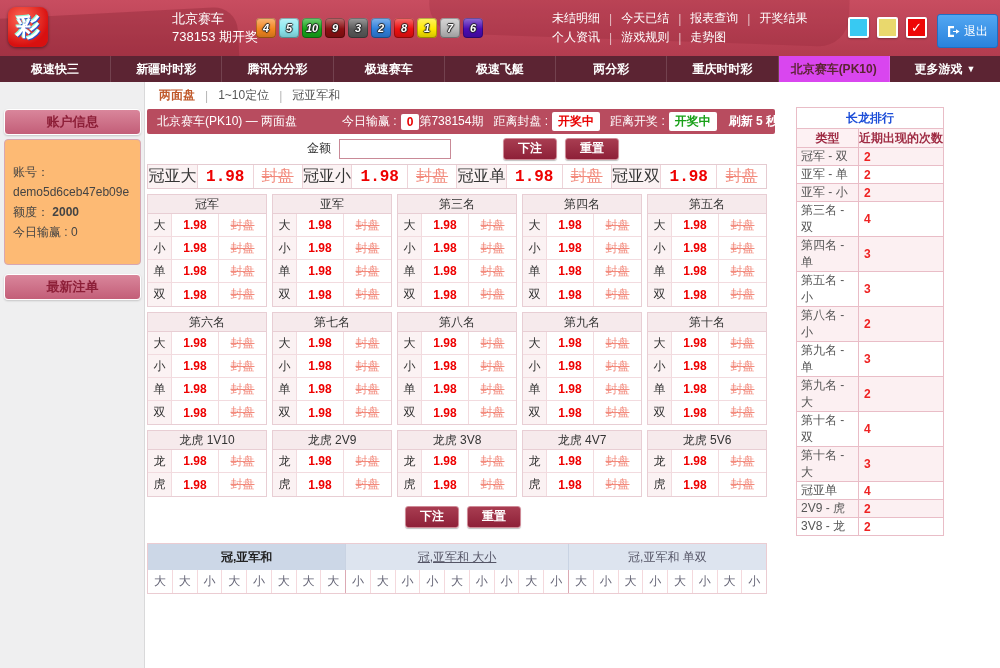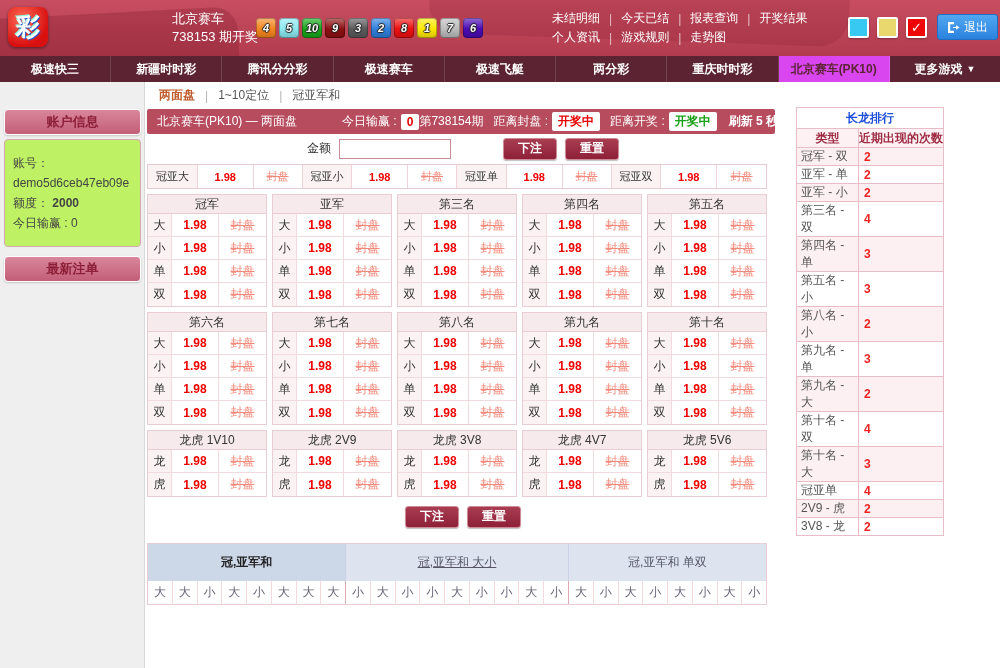--- a/index.html
+++ b/index.html
@@ -25,39 +25,39 @@
   .top-menu { position:absolute; left:552px; top:9px; font-size:12px; }
   .menu-row { height:19px; display:flex; align-items:center; white-space:nowrap; }
   .toplink { color:#fff; text-decoration:none; cursor:pointer; }
   .menu-sep { margin:0 9px; color:rgba(255,255,255,.65); }
   .squares { position:absolute; left:848px; top:17px; display:flex; gap:8px; }
   .sq { width:21px; height:21px; border:2px solid #fff; border-radius:2px; display:flex; align-items:center; justify-content:center;
         color:#fff; font-size:13px; font-weight:bold; cursor:pointer; box-shadow:0 1px 2px rgba(0,0,0,.3); }
   .sq-cyan { background:#38c9f2; }
   .sq-yellow { background:#e9d86d; }
   .sq-red { background:#ee0606; }
-  .logout { position:absolute; left:937px; top:14px; height:26px; padding:8px 9px; display:flex; align-items:center; gap:4px;
+  .logout { position:absolute; left:937px; top:14px; height:26px; padding:16px 9px; display:flex; align-items:center; gap:4px;
             background:linear-gradient(#52a7f2,#2a82dd); border:1px solid #1f6fc4; border-radius:3px;
             color:#fff; font-size:12px; cursor:pointer; }
 
   
   .mainnav { height:26px; background:#5c2433; display:flex; }
   .nav-item { flex:1; display:flex; align-items:center; justify-content:center; gap:4px; color:#fff; font-size:12px; font-weight:bold;
               border-right:1px solid rgba(255,255,255,.14); cursor:pointer; text-decoration:none; white-space:nowrap; }
   .nav-item:last-child { border-right:none; }
   .nav-item.active { background:#d946ef; color:#5c2433; }
   .nav-arrow { font-size:9px; }
 
   
   .content { display:flex; height:612px; background:#fff; }
   .sidebar { width:145px; background:#efeff0; border-right:1px solid #d9d9da; padding:27px 3px 0 4px; }
   .side-header { height:26px; margin-bottom:4px; display:flex; align-items:center; justify-content:center;
                  background:linear-gradient(#d9869b,#c35e78); border:1px solid #fff; border-radius:4px;
                  box-shadow:0 1px 2px rgba(0,0,0,.18); color:#8d1f38; font-size:13px; font-weight:bold; cursor:pointer; }
-  .side-box { background:#bef264; border:1px solid #d7a7b3; border-radius:4px; padding:13px 8px; margin-bottom:9px;
+  .side-box { background:#fdba74; border:1px solid #d7a7b3; border-radius:4px; padding:22px 8px; margin-bottom:9px;
               font-size:12px; color:#444; line-height:20px; word-break:break-all; }
   .main { width:634px; padding-left:2px; }
   .rightbar { margin-left:17px; padding-top:25px; }
 
   
   .subtabs { height:27px; display:flex; align-items:center; padding-left:12px; font-size:12px; color:#555; }
   .subtab { cursor:pointer; }
   .subtab.active { color:#c0592b; font-weight:bold; }
   .subtab-sep { margin:0 10px; color:#b5b5b5; }
 
@@ -77,41 +77,41 @@
   .amount-input { width:112px; height:20px; border:1px solid #c98a97; background:#fff; padding:0 4px; font-size:12px; }
   .rbtn { min-width:54px; height:22px; background:linear-gradient(#a83d51,#8e2038); color:#fff; font-size:12px; font-weight:bold;
           border:1px solid #cf8a97; border-radius:3px; box-shadow:0 1px 1px rgba(0,0,0,.25); cursor:pointer; }
   .btn-row2 { margin-top:5px; }
 
   
   .sumtable { width:620px; border:1px solid #e5cbd1; margin-top:1px; }
   .sum-head { height:19px; background:#e4e4ea; border-bottom:1px solid #d9d4da; display:flex; align-items:center; justify-content:center;
               font-size:12px; font-weight:bold; color:#333; }
   .sum-row { display:flex; height:23px; }
-  .sum-cell { display:flex; align-items:center; justify-content:center; font-size:11px; border-right:1px solid #eed4d9; }
+  .sum-cell { display:flex; align-items:center; justify-content:center; font-size:16px; border-right:1px solid #eed4d9;font-family:Liberation Mono, monospace; }
   .sum-cell:last-child { border-right:none; }
   .c-lbl { width:50px; background:#fbf2f3; color:#333; }
   .c-odds { width:56px; color:#ee0000; font-weight:bold; cursor:pointer; }
   .c-status { width:49px; color:#f2897b; text-decoration:line-through; cursor:pointer; }
 
   
   .grid { display:flex; gap:5px; width:620px; margin-top:5px; }
   .bt { width:134px; border:1px solid #e8ced4; background:#fff; }
   .bt-head { height:19px; background:#f6eaec; border-bottom:1px solid #e8ced4; display:flex; align-items:center; justify-content:center;
              font-size:12px; color:#333; }
   .bt-row { display:flex; height:23px; border-bottom:1px solid #f2dbdf; }
   .bt-row:last-child { border-bottom:none; }
   .bt-cell { display:flex; align-items:center; justify-content:center; font-size:12px; }
   .bt-lbl { width:24px; background:#fbf2f3; border-right:1px solid #f2dbdf; color:#333; }
   .bt-odds { width:47px; color:#ee0000; font-weight:bold; border-right:1px solid #f2dbdf; cursor:pointer; }
   .bt-status { flex:1; color:#f2897b; text-decoration:line-through; cursor:pointer; }
 
   
   .trend { width:620px; margin-top:12px; border:1px solid #ebccd2; }
-  .trend-tabs { display:flex; height:37px; }
+  .trend-tabs { display:flex; height:26px; }
   .trend-tab { display:flex; align-items:center; justify-content:center; font-size:12px; color:#556; background:#dde4ef;
                border-right:1px solid #c9d3e3; cursor:pointer; flex-basis:0; }
   .trend-tab:last-child { border-right:none; }
   .trend-tab.active { background:#ccd7e7; color:#222; font-weight:bold; }
   .trend-cells { display:flex; height:23px; background:#fff; }
   .trend-cell { flex:1; display:flex; align-items:center; justify-content:center; font-size:12px; color:#667;
                 border-right:1px solid #f4d9dd; }
   .trend-cell:last-child { border-right:none; }
   .trend-cell.section-end { border-right:1px solid #dcaab4; }
 

